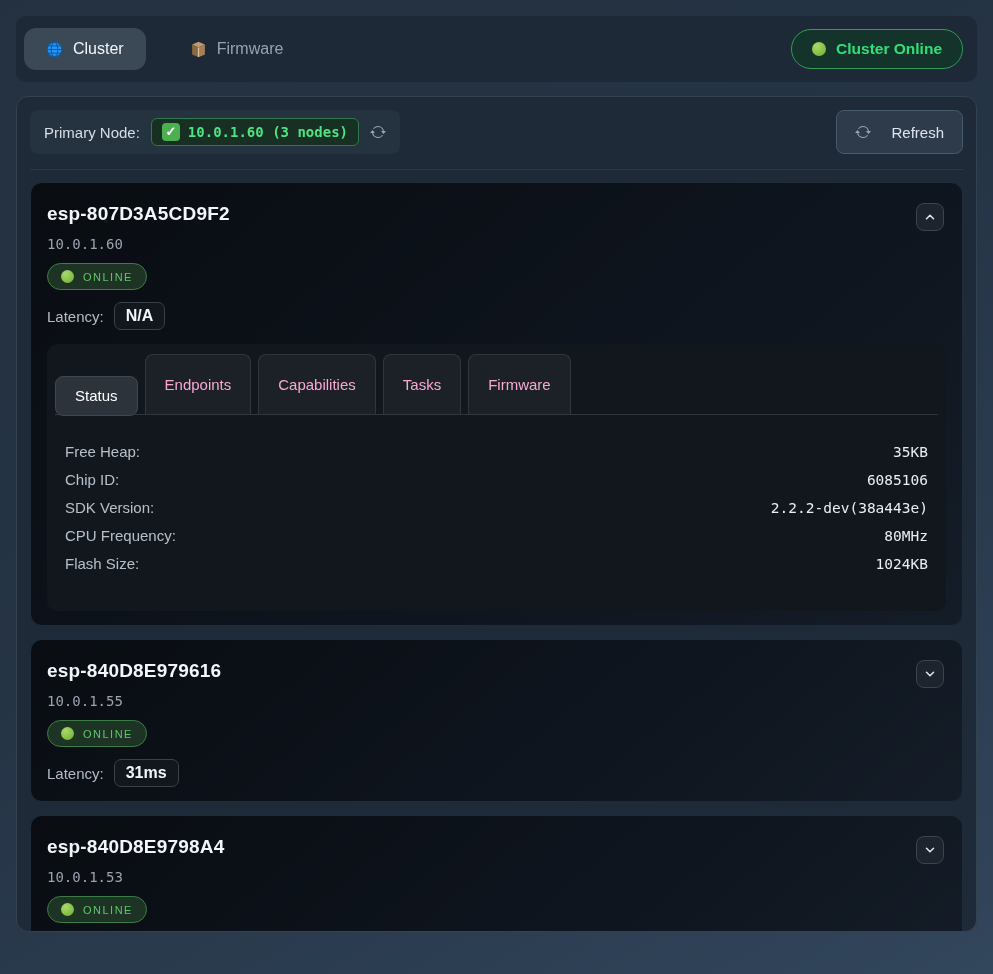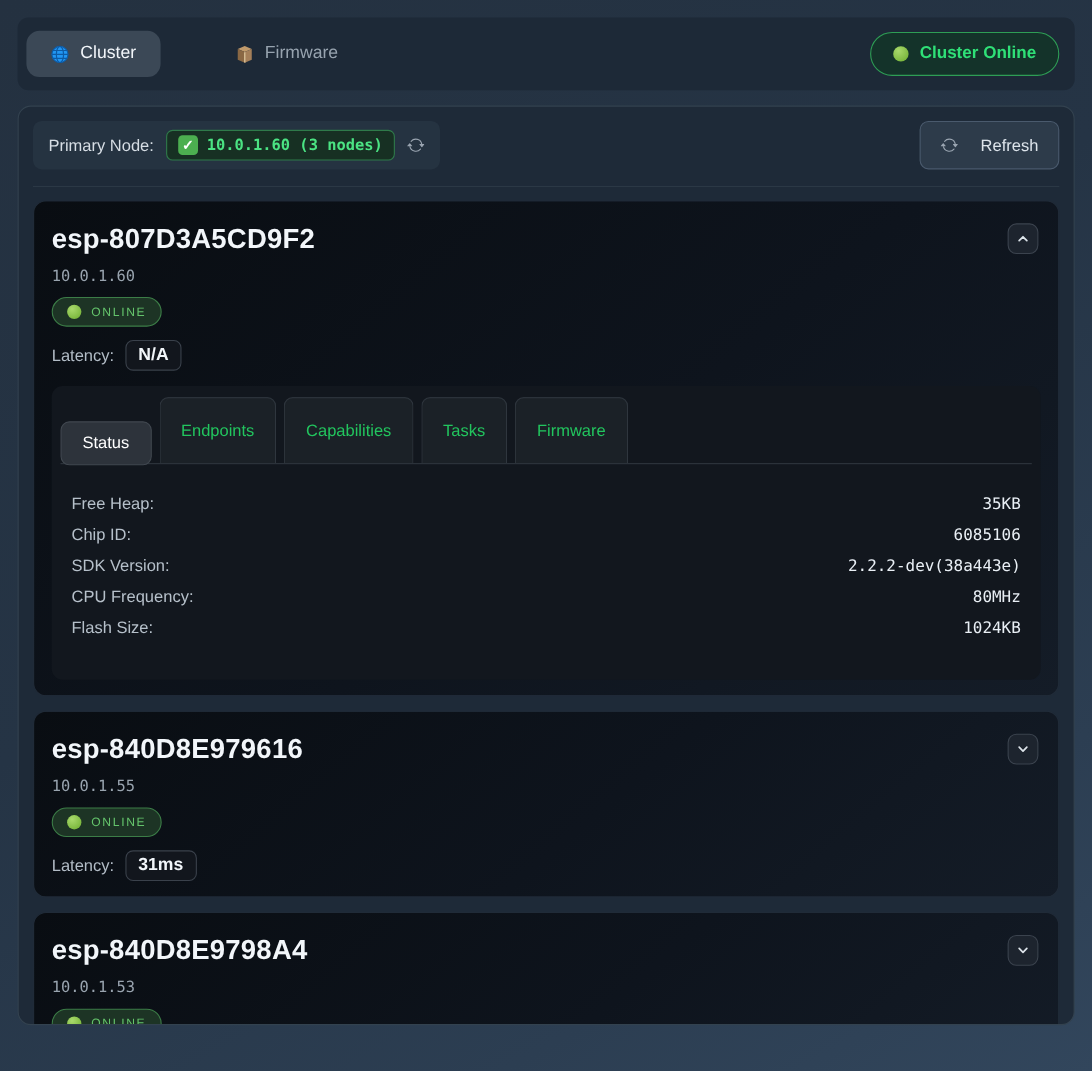--- a/index.html
+++ b/index.html
@@ -13,21 +13,20 @@
 
   
   .header {
     margin: 16px 16px 0;
     height: 66px;
     background: #1d2937;
     border-radius: 10px;
     display: flex;
     align-items: center;
     padding: 0 14px 0 8px;
-    gap: 24px;
   }
   .nav-tab {
     display: flex; align-items: center; gap: 10px;
     padding: 12px 22px;
     border-radius: 12px;
     font-size: 16px;
     color: #97a3af;
     cursor: pointer;
     background: transparent;
     border: none;
@@ -105,21 +104,21 @@
 
   
   .card {
     position: relative;
     background: linear-gradient(140deg, #090d12 0%, #0e141d 55%, #141c27 100%);
     border: 1px solid #202b38;
     border-radius: 12px;
     padding: 14px 16px;
     margin-bottom: 13px;
   }
-  .card-title { font-size: 25px; font-weight: bold; color: #f2f6fa; margin-top: 6px; letter-spacing: .2px; }
+  .card-title { font-size: 19px; font-weight: bold; color: #f2f6fa; margin-top: 6px; letter-spacing: .2px; }
   .card-ip { margin-top: 11px; font-size: 14px; color: #99a4af; }
   .online-pill {
     margin-top: 11px;
     display: inline-flex; align-items: center; gap: 9px;
     background: #1d3425;
     border: 1px solid #3c7d47;
     border-radius: 999px;
     padding: 6px 13px;
   }
   .online-pill .dot { width: 13px; height: 13px; }
@@ -152,21 +151,21 @@
     padding: 10px 8px 28px;
   }
   .tabs { display: flex; gap: 7px; align-items: flex-end; border-bottom: 1px solid #2f363e; padding: 0 0 0 0; }
   .tab {
     background: #1b2127;
     border: 1px solid #2f363e;
     border-bottom: none;
     border-radius: 8px 8px 0 0;
     padding: 21px 19px;
     font-size: 15px;
-    color: #22c55e;
+    color: #f9a8d4;
     cursor: pointer;
   }
   .tab.active {
     background: #2d333b;
     border: 1px solid #40474f;
     border-radius: 8px;
     padding: 10px 19px 11px;
     margin-bottom: -2px;
     color: #ffffff;
     position: relative; z-index: 2;

